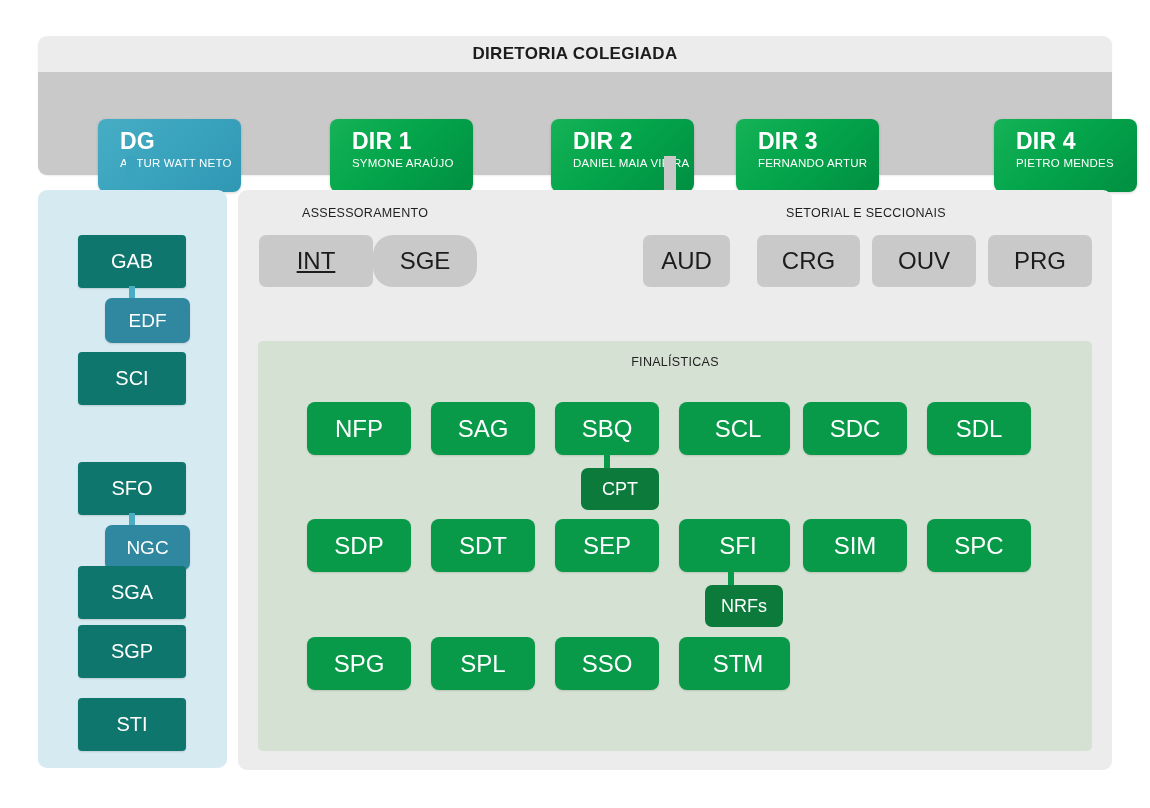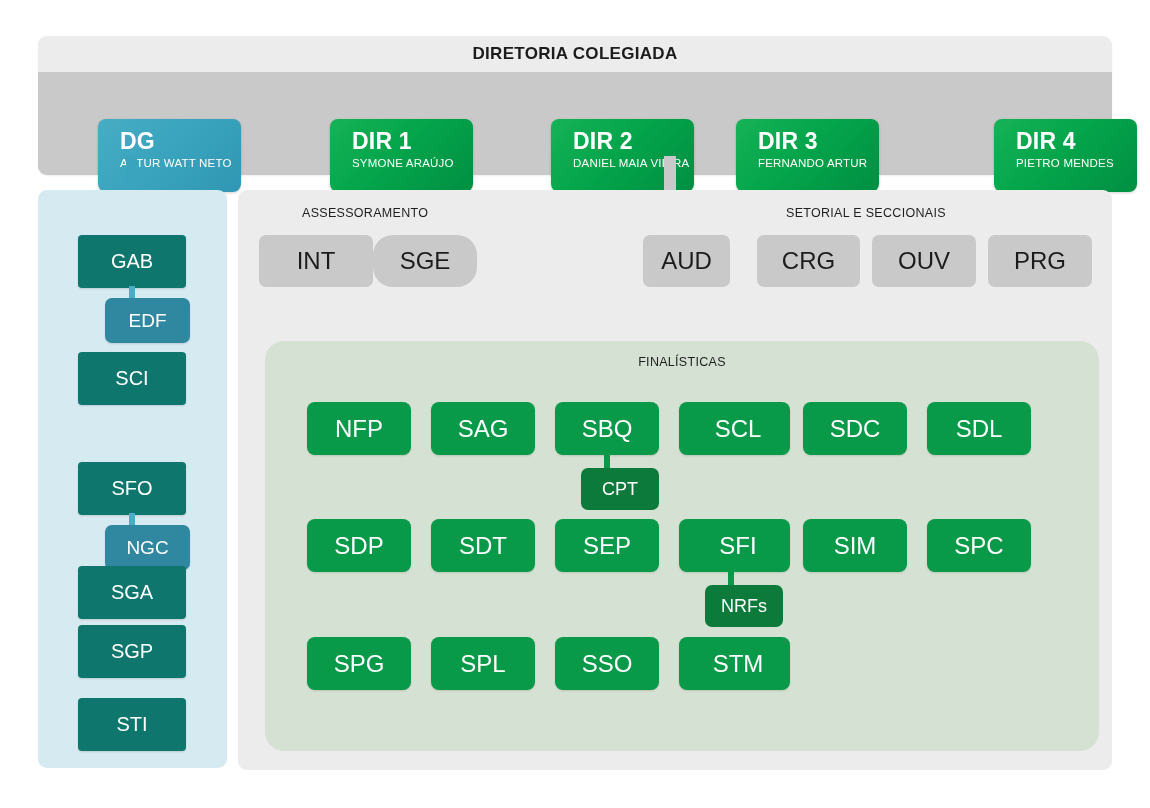--- a/index.html
+++ b/index.html
@@ -190,37 +190,36 @@
     top: 235px;
     height: 52px;
     border-radius: 7px;
     background: #c9c9c9;
     color: #1c1c1c;
     font-size: 24px;
     display: flex;
     align-items: center;
     justify-content: center;
   }
-  #gb-int { left: 259px; width: 114px; }
+  #gb-int { left: 259px; width: 114px; text-decoration: underline; }
   #gb-sge { left: 373px; width: 104px; border-radius: 20px; }
   #gb-aud { left: 643px; width: 87px; }
   #gb-crg { left: 757px; width: 103px; }
   #gb-ouv { left: 872px; width: 104px; }
   #gb-prg { left: 988px; width: 104px; }
 
   
   #finalisticas-panel {
     position: absolute;
     left: 258px;
     top: 341px;
     width: 834px;
     height: 410px;
     background: #d5e1d3;
-    border-radius: 19px;
-    margin-left: 7px;
+    border-radius: 5px;
   }
   #finalisticas-title {
     position: absolute;
     left: 0;
     top: 14px;
     width: 100%;
     text-align: center;
     font-size: 12.5px;
     color: #1f1f1f;
     letter-spacing: .3px;

